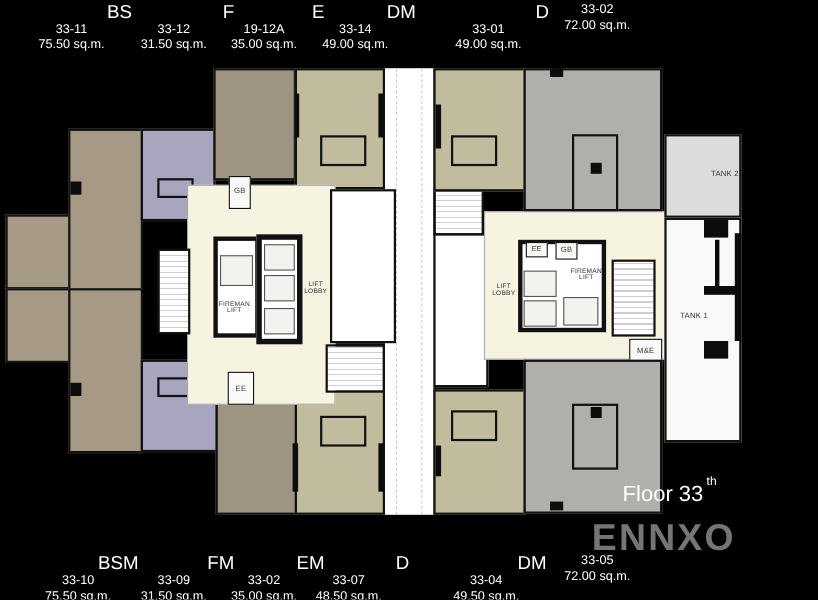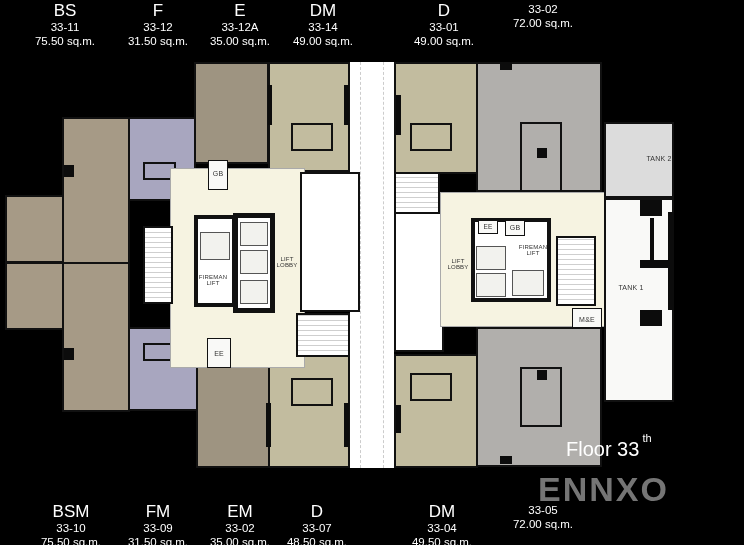--- a/index.html
+++ b/index.html
@@ -1,19 +1,19 @@
 <!DOCTYPE html>
 <html><head>
 <meta charset="utf-8">
 <style>
   html, body { margin:0; padding:0; background:#000; }
   body { width:744px; height:545px; position:relative; overflow:hidden; font-family:"Liberation Sans", sans-serif; color:#fff; }
   .abs { position:absolute; }
   .unit-label { position:absolute; text-align:center; width:110px; line-height:1.05; }
-  .unit-label .t { font-size:17px; display:block; }
+  .unit-label .t { font-size:17px; display:block;text-align:right; }
   .unit-label .n { font-size:11.5px; display:block; margin-top:1px; }
   .unit-label .a { font-size:11.5px; display:block; margin-top:2px; }
   .room { position:absolute; box-sizing:border-box; border:2px solid #111; }
   .tan { background:#a69a86; }
   .olive { background:#c2bc9f; }
   .lav { background:#a8a6bf; }
   .grey { background:#b1afac; }
   .greybrown { background:#9e9481; }
   .cream { background:#f6f3e1; }
   .white { background:#f9f9f7; }
@@ -34,21 +34,21 @@
   <span class="n">33-11</span>
   <span class="a">75.50 sq.m.</span>
 </div>
 <div class="unit-label" style="left:103px;top:2px;">
   <span class="t">F</span>
   <span class="n">33-12</span>
   <span class="a">31.50 sq.m.</span>
 </div>
 <div class="unit-label" style="left:185px;top:2px;">
   <span class="t">E</span>
-  <span class="n">33-12A</span>
+  <span class="n">19-12A</span>
   <span class="a">35.00 sq.m.</span>
 </div>
 <div class="unit-label" style="left:268px;top:2px;">
   <span class="t">DM</span>
   <span class="n">33-14</span>
   <span class="a">49.00 sq.m.</span>
 </div>
 <div class="unit-label" style="left:389px;top:2px;">
   <span class="t">D</span>
   <span class="n">33-01</span>

